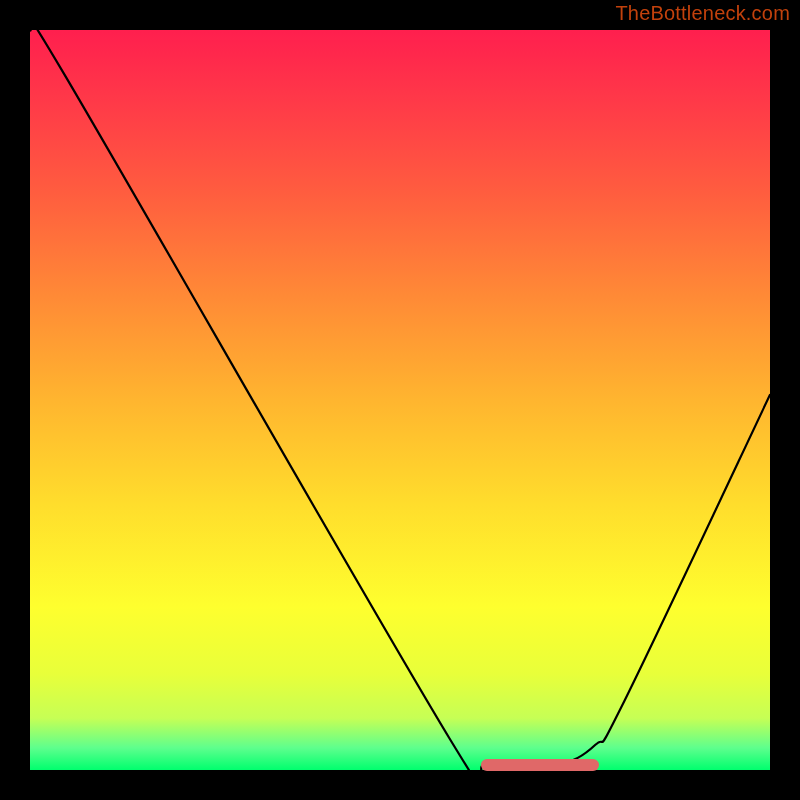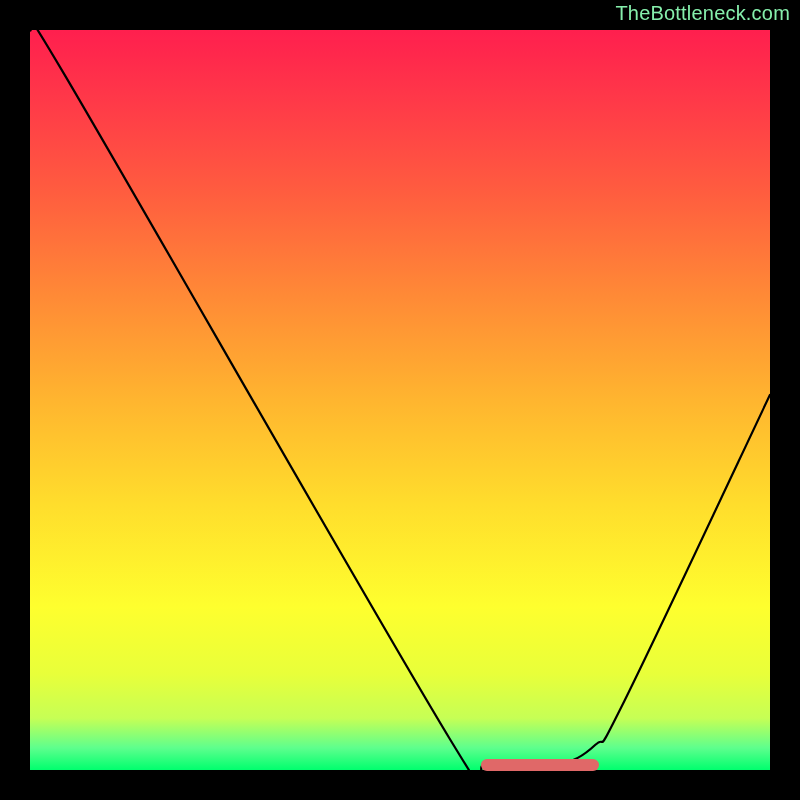--- a/index.html
+++ b/index.html
@@ -1,21 +1,21 @@
 <!DOCTYPE html>
 <html><head>
 <meta charset="utf-8">
 <style>
   * { margin: 0; padding: 0; box-sizing: border-box; }
   html, body { width: 800px; height: 800px; overflow: hidden; background: #fff; }
   .wrap { position: relative; width: 800px; height: 800px; background: #000; }
   .watermark {
     position: absolute; top: 2px; right: 10px;
     font-family: Arial, Helvetica, sans-serif; font-size: 20px;
-    color: #86efac; letter-spacing: 0.2px;
+    color: #c2410c; letter-spacing: 0.2px;
   }
   .plot {
     position: absolute; left: 30px; top: 30px;
     width: 740px; height: 740px;
     background: linear-gradient(to bottom,
       #ff1f4e 0%,
       #ff3a48 10%,
       #ff5d3f 22%,
       #ff8a36 36%,
       #ffb52f 50%,

